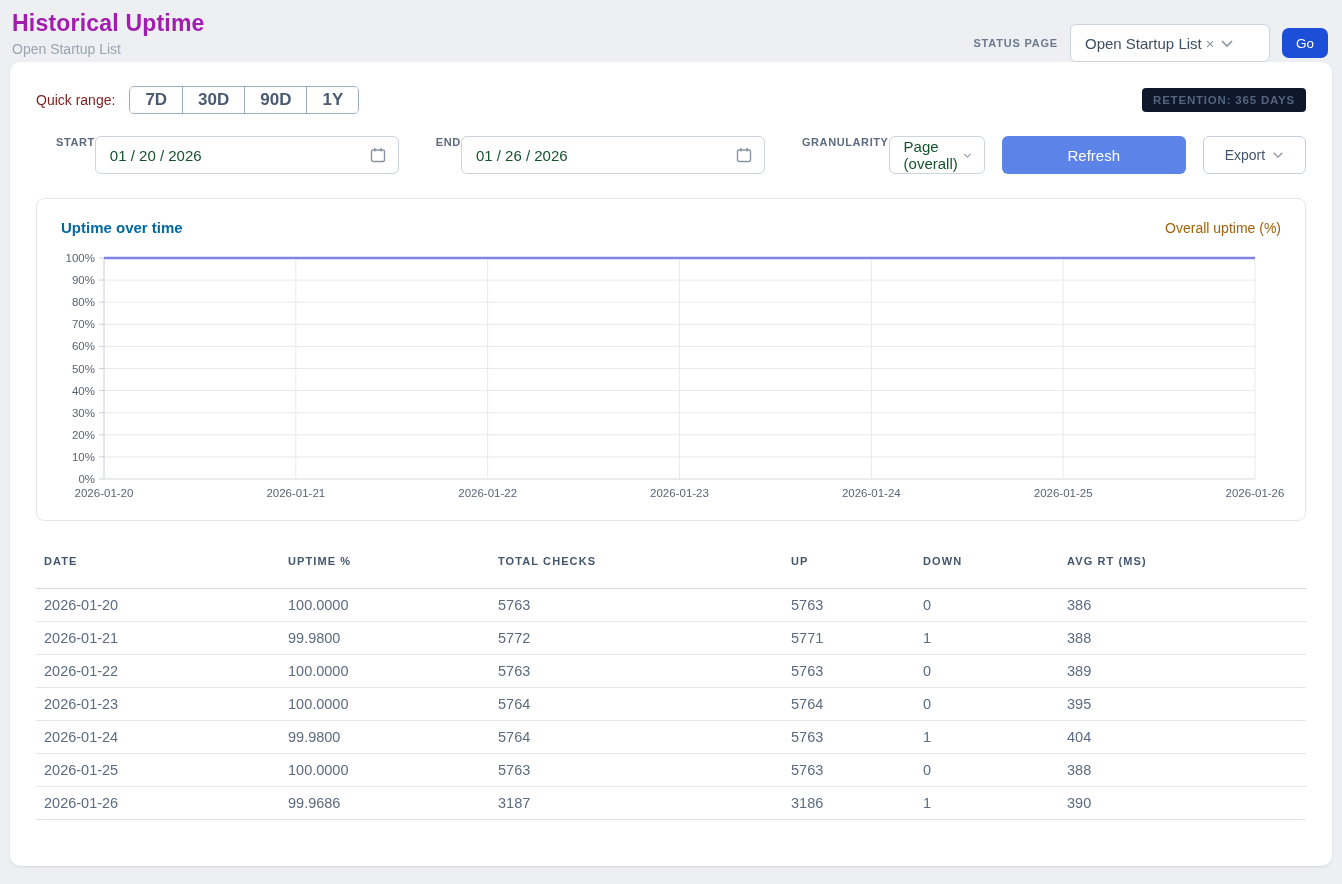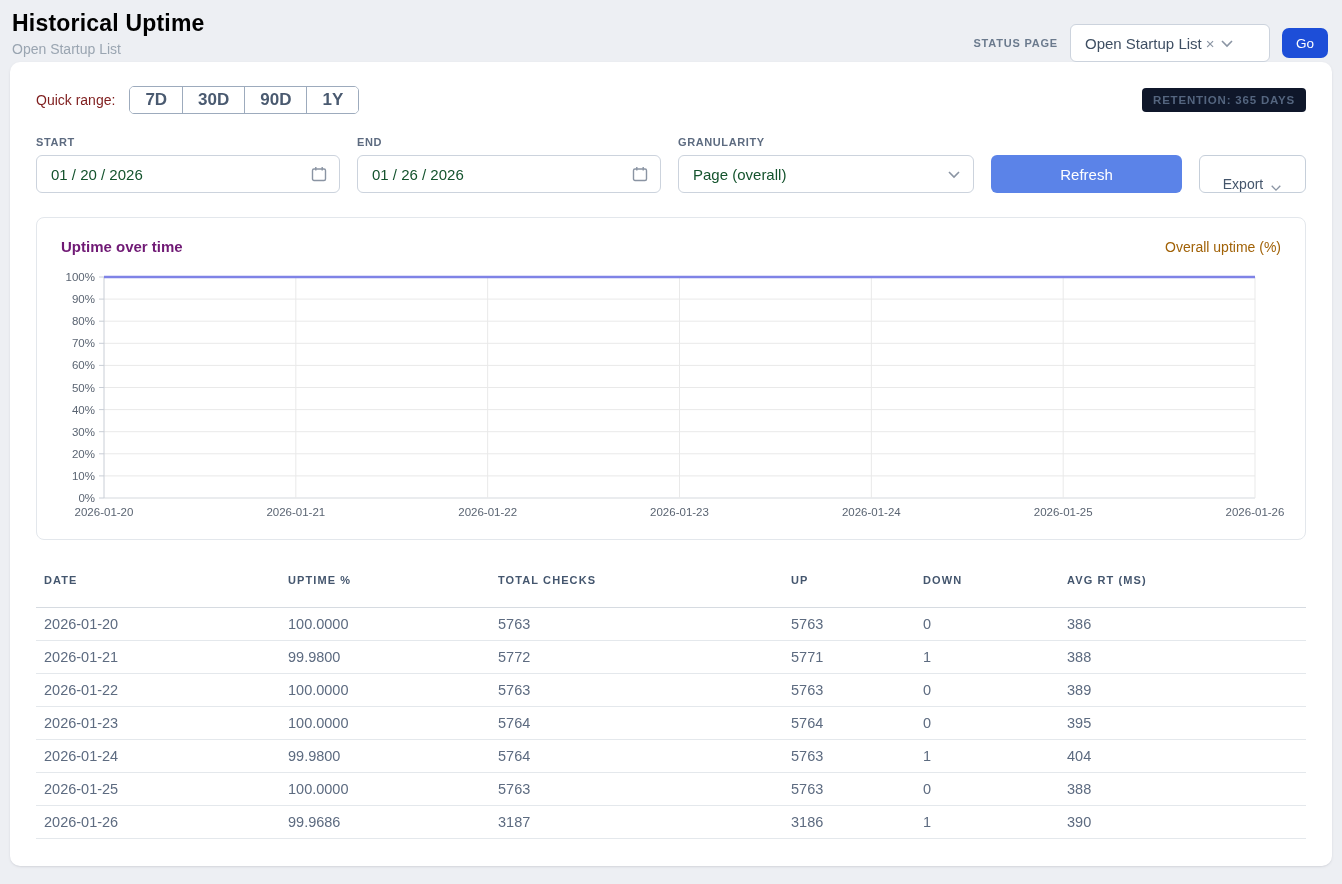--- a/index.html
+++ b/index.html
@@ -8,21 +8,21 @@
     background: #edeff3;
     font-family: "Liberation Sans", sans-serif;
     overflow: hidden;
   }
 
   
   .page-header {
     display: flex; justify-content: space-between; align-items: flex-start;
     padding: 10px 14px 0 12px; height: 62px;
   }
-  .page-title { font-size: 23px; font-weight: 700; color: #000000; letter-spacing: .2px; }
+  .page-title { font-size: 23px; font-weight: 700; color: #a21caf; letter-spacing: .2px; }
   .page-subtitle { font-size: 14px; color: #9aa5b1; margin-top: 4px; }
   .header-right { display: flex; align-items: center; gap: 12px; margin-top: 14px; }
   .sp-label { font-size: 11px; font-weight: 700; color: #6b7a8d; letter-spacing: .8px; }
   .sp-select {
     display: flex; align-items: center; gap: 6px;
     background: #fff; border: 1px solid #ccd3dd; border-radius: 6px;
     height: 38px; padding: 0 12px 0 14px; min-width: 200px;
     color: #3f4f63; font-size: 15px; cursor: pointer;
   }
   .sp-select .clear { color: #8a94a3; font-size: 15px; margin-left: -2px; }
@@ -52,49 +52,49 @@
   .seg-btn + .seg-btn { border-left: 1px solid #9dabbd; }
   .retention-badge {
     margin-left: auto;
     background: #0f172a; color: #54657f; border-radius: 4px;
     font-size: 11.5px; font-weight: 700; letter-spacing: .8px;
     padding: 6px 11px;
   }
 
   
   .filters-row { display: flex; align-items: flex-end; gap: 17px; margin-top: 22px; }
-  .field { display: flex; flex-direction: column; }
+  .field { display: flex; flex-direction: row; margin-left: 20px; }
   .field > label {
     font-size: 11px; font-weight: 700; color: #5d6b80; letter-spacing: .6px; margin-bottom: 7px;
   }
   .input-box {
     display: flex; align-items: center; justify-content: space-between;
     height: 38px; border: 1px solid #ccd3dd; border-radius: 6px; background: #fff;
     padding: 0 12px 0 14px; font-size: 15px; color: #14532d; cursor: text;
   }
   .w304 { width: 304px; }
   .field.grow { flex: 1; }
   .select-box { cursor: pointer; }
   .refresh-btn {
     width: 191px; height: 38px; background: #5b83e8; color: #fff;
     border: none; border-radius: 6px; font-size: 15px; font-family: inherit; cursor: pointer;
   }
   .export-btn {
     width: 107px; height: 38px; background: #fff; color: #44556b;
     border: 1px solid #c6cfda; border-radius: 6px; font-size: 14px; font-family: inherit;
-    display: flex; align-items: flex-end; justify-content: center; gap: 7px; cursor: pointer;
+    display: flex; align-items: center; justify-content: center; gap: 7px; cursor: pointer;
   }
 
   
   .chart-card {
     margin-top: 24px; border: 1px solid #e3e7ec; border-radius: 8px;
     padding: 20px 0 14px 0; background: #fff;
   }
   .chart-head { display: flex; justify-content: space-between; align-items: center; padding: 0 24px; }
-  .chart-title { font-size: 15px; font-weight: 700; color: #701a75; }
+  .chart-title { font-size: 15px; font-weight: 700; color: #0369a1; }
   .chart-legend { font-size: 14px; color: #a16207; }
   .chart-svg { display: block; width: 1272px; height: 262px; margin-top: 8px; }
 
   
   .table-wrap { margin-top: 24px; }
   table { width: 100%; border-collapse: collapse; }
   th {
     text-align: left; font-size: 11px; font-weight: 700; letter-spacing: 1.1px;
     color: #44566e; padding: 10px 8px 21px 8px; border-bottom: 1px solid #d6dbe1;
   }

